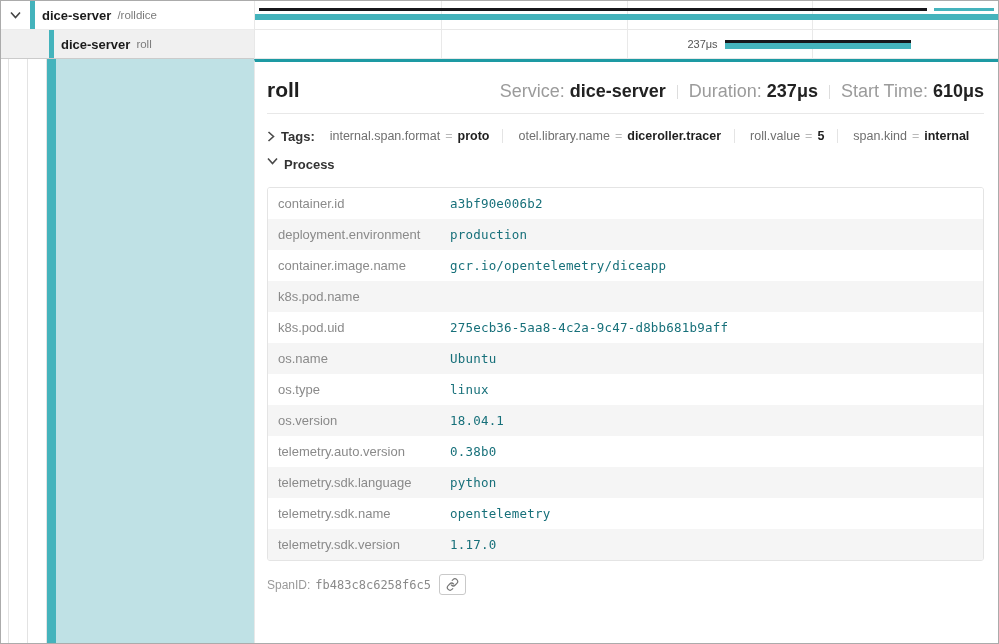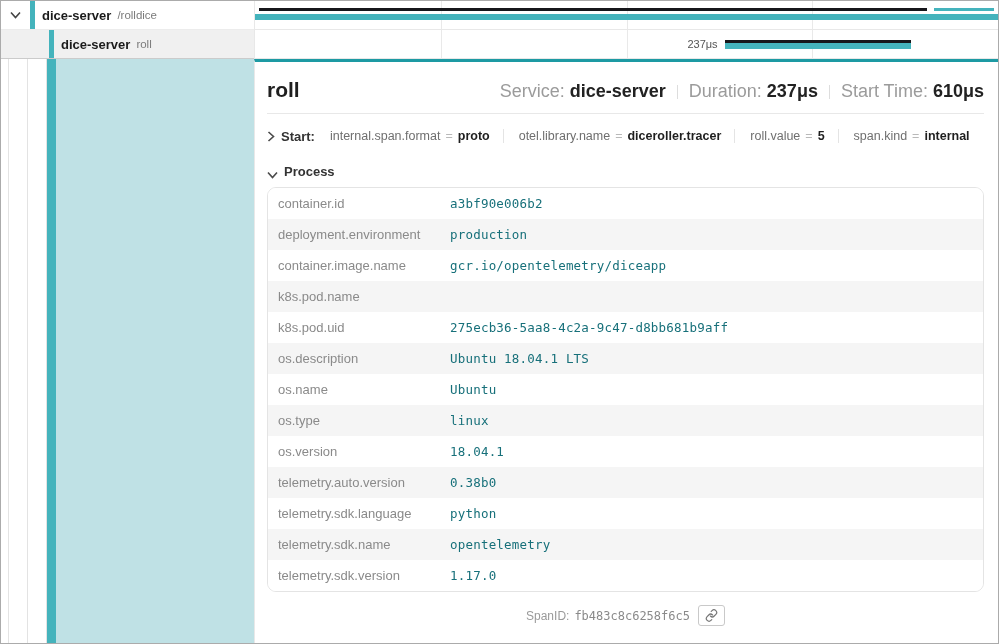--- a/index.html
+++ b/index.html
@@ -54,29 +54,29 @@
   .hdr-divider{height:1px;background:#e8e8e8;margin-top:11px}
 
   .tags-row{display:flex;align-items:center;margin-top:9px;height:26px}
   .sec-label{font-size:13px;font-weight:700;color:#333;margin-left:6px;cursor:pointer}
   .tag{display:flex;align-items:center;font-size:12.5px;margin-left:15px;padding-right:13px;border-right:1px solid #e4e4e4;white-space:nowrap}
   .tag:last-child{border-right:none}
   .tk{color:#6f6f6f}
   .teq{color:#b9b9b9;margin:0 5px}
   .tv{color:#1f1f1f;font-weight:700}
 
-  .proc-row{display:flex;align-items:flex-end;margin-top:8px;height:22px;cursor:pointer}
-
-  .kv-table{margin-top:8px;border:1px solid #e4e4e4;border-radius:9px;overflow:hidden}
+  .proc-row{display:flex;align-items:flex-start;margin-top:8px;height:22px;cursor:pointer}
+
+  .kv-table{margin-top:8px;border:1px solid #e4e4e4;border-radius:3px;overflow:hidden}
   .kv-row{display:flex;background:#fff}
   .kv-row:nth-child(even){background:#f5f5f5}
   .kv-k{flex:0 0 180px;padding:8px 8px 8px 10px;font-size:13px;color:#8a8a8a}
   .kv-v{flex:1;padding:8px 8px 8px 2px;font-family:"DejaVu Sans Mono",monospace;font-size:12.5px;color:var(--mono-val);letter-spacing:.2px}
 
-  .footer{display:flex;justify-content:center;align-items:center;margin-top:13px;font-size:12px;color:#9a9a9a}
+  .footer{display:flex;justify-content:flex-start;align-items:center;margin-top:13px;font-size:12px;color:#9a9a9a}
   .spanid-val{font-family:"DejaVu Sans Mono",monospace;font-size:12px;color:#8a8a8a;margin-left:5px}
   .link-btn{margin-left:8px;border:1px solid #c9c9c9;border-radius:3px;background:#fff;padding:3px 6px;display:flex;align-items:center;cursor:pointer}
   svg{display:block}
 </style>
 </head>
 <body>
 
 <div class="screen">
 
   <div class="tl-left">
@@ -141,21 +141,21 @@
     </div>
 
     <div class="hdr-divider"></div>
 
     <div class="tags-row">
       <span>
         <svg width="8" height="11" viewBox="0 0 8 11">
             <polyline points="1.5,1 6.5,5.5 1.5,10" fill="none" stroke="#4a4a4a" stroke-width="1.6"></polyline>
           </svg>
       </span>
-      <span class="sec-label">Start:</span>
+      <span class="sec-label">Tags:</span>
       <span class="tag">
         <span class="tk">internal.span.format</span>
         <span class="teq">=</span>
         <span class="tv">proto</span>
       </span>
       <span class="tag">
         <span class="tk">otel.library.name</span>
         <span class="teq">=</span>
         <span class="tv">diceroller.tracer</span>
       </span>
@@ -192,24 +192,20 @@
       <div class="kv-row">
           <div class="kv-k">container.image.name</div>
           <div class="kv-v">gcr.io/opentelemetry/diceapp</div>
         </div>
       <div class="kv-row">
           <div class="kv-k">k8s.pod.name</div>
         </div>
       <div class="kv-row">
           <div class="kv-k">k8s.pod.uid</div>
           <div class="kv-v">275ecb36-5aa8-4c2a-9c47-d8bb681b9aff</div>
-        </div>
-      <div class="kv-row">
-          <div class="kv-k">os.description</div>
-          <div class="kv-v">Ubuntu 18.04.1 LTS</div>
         </div>
       <div class="kv-row">
           <div class="kv-k">os.name</div>
           <div class="kv-v">Ubuntu</div>
         </div>
       <div class="kv-row">
           <div class="kv-k">os.type</div>
           <div class="kv-v">linux</div>
         </div>
       <div class="kv-row">

